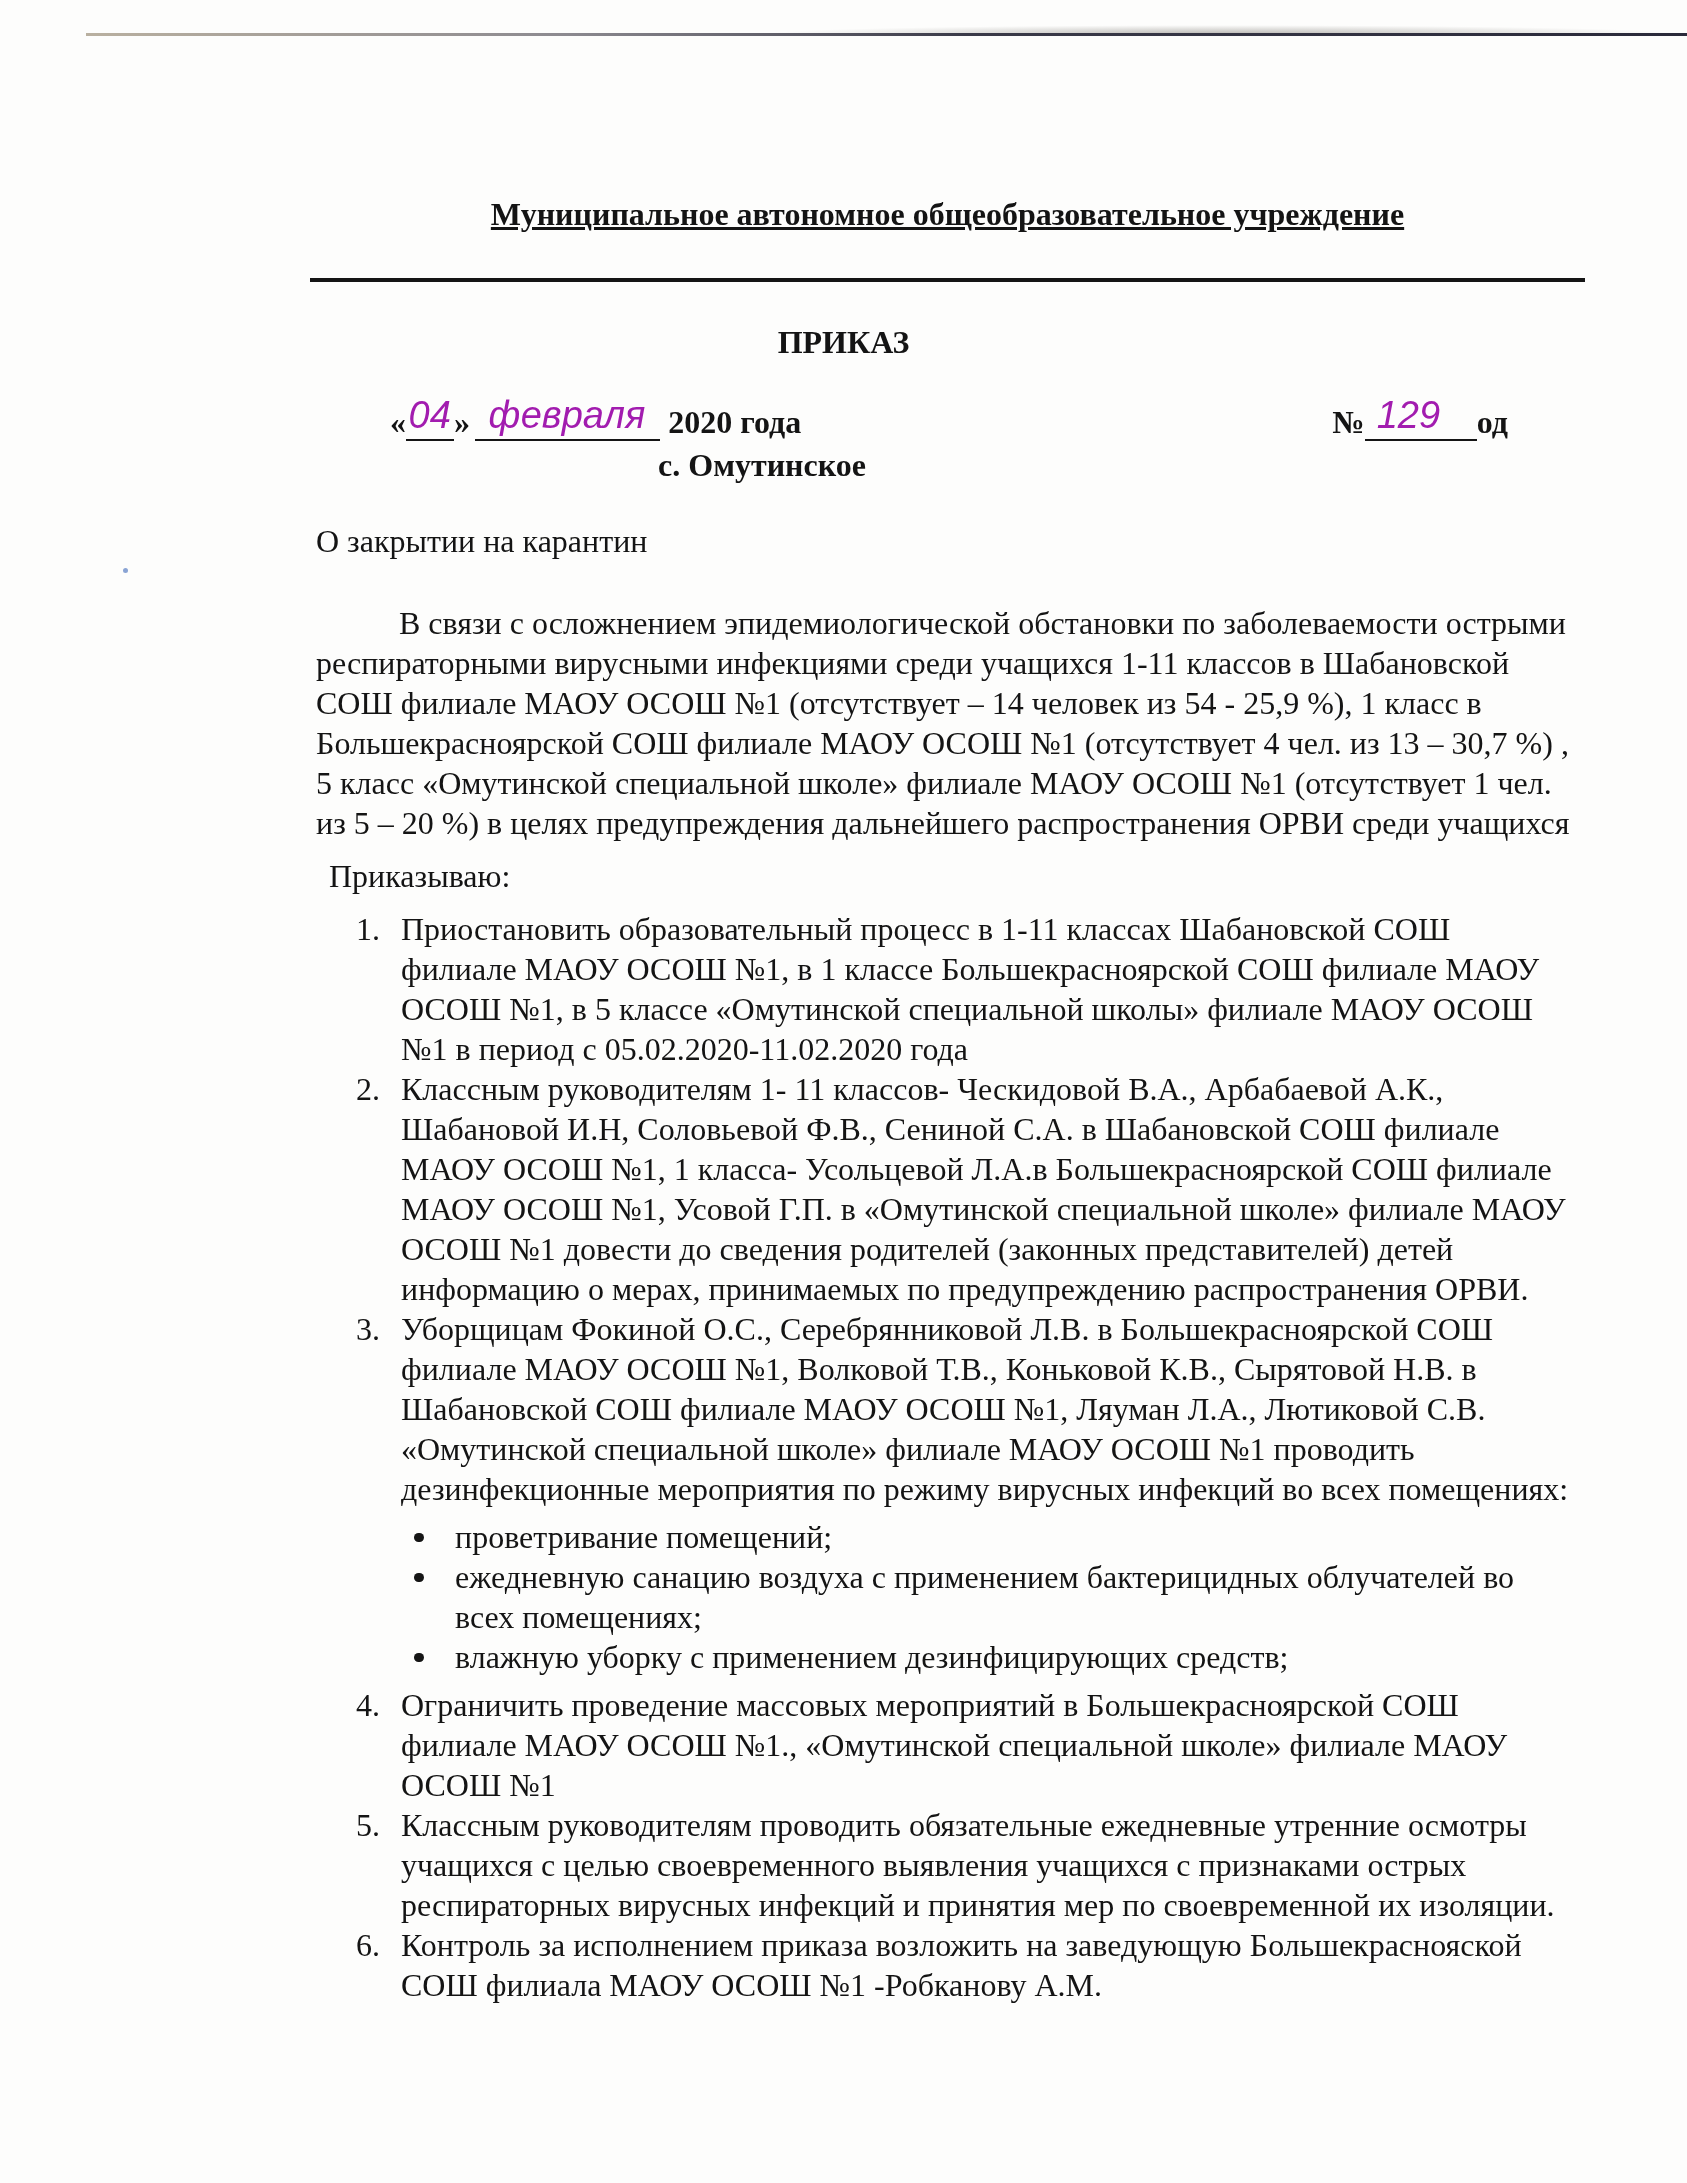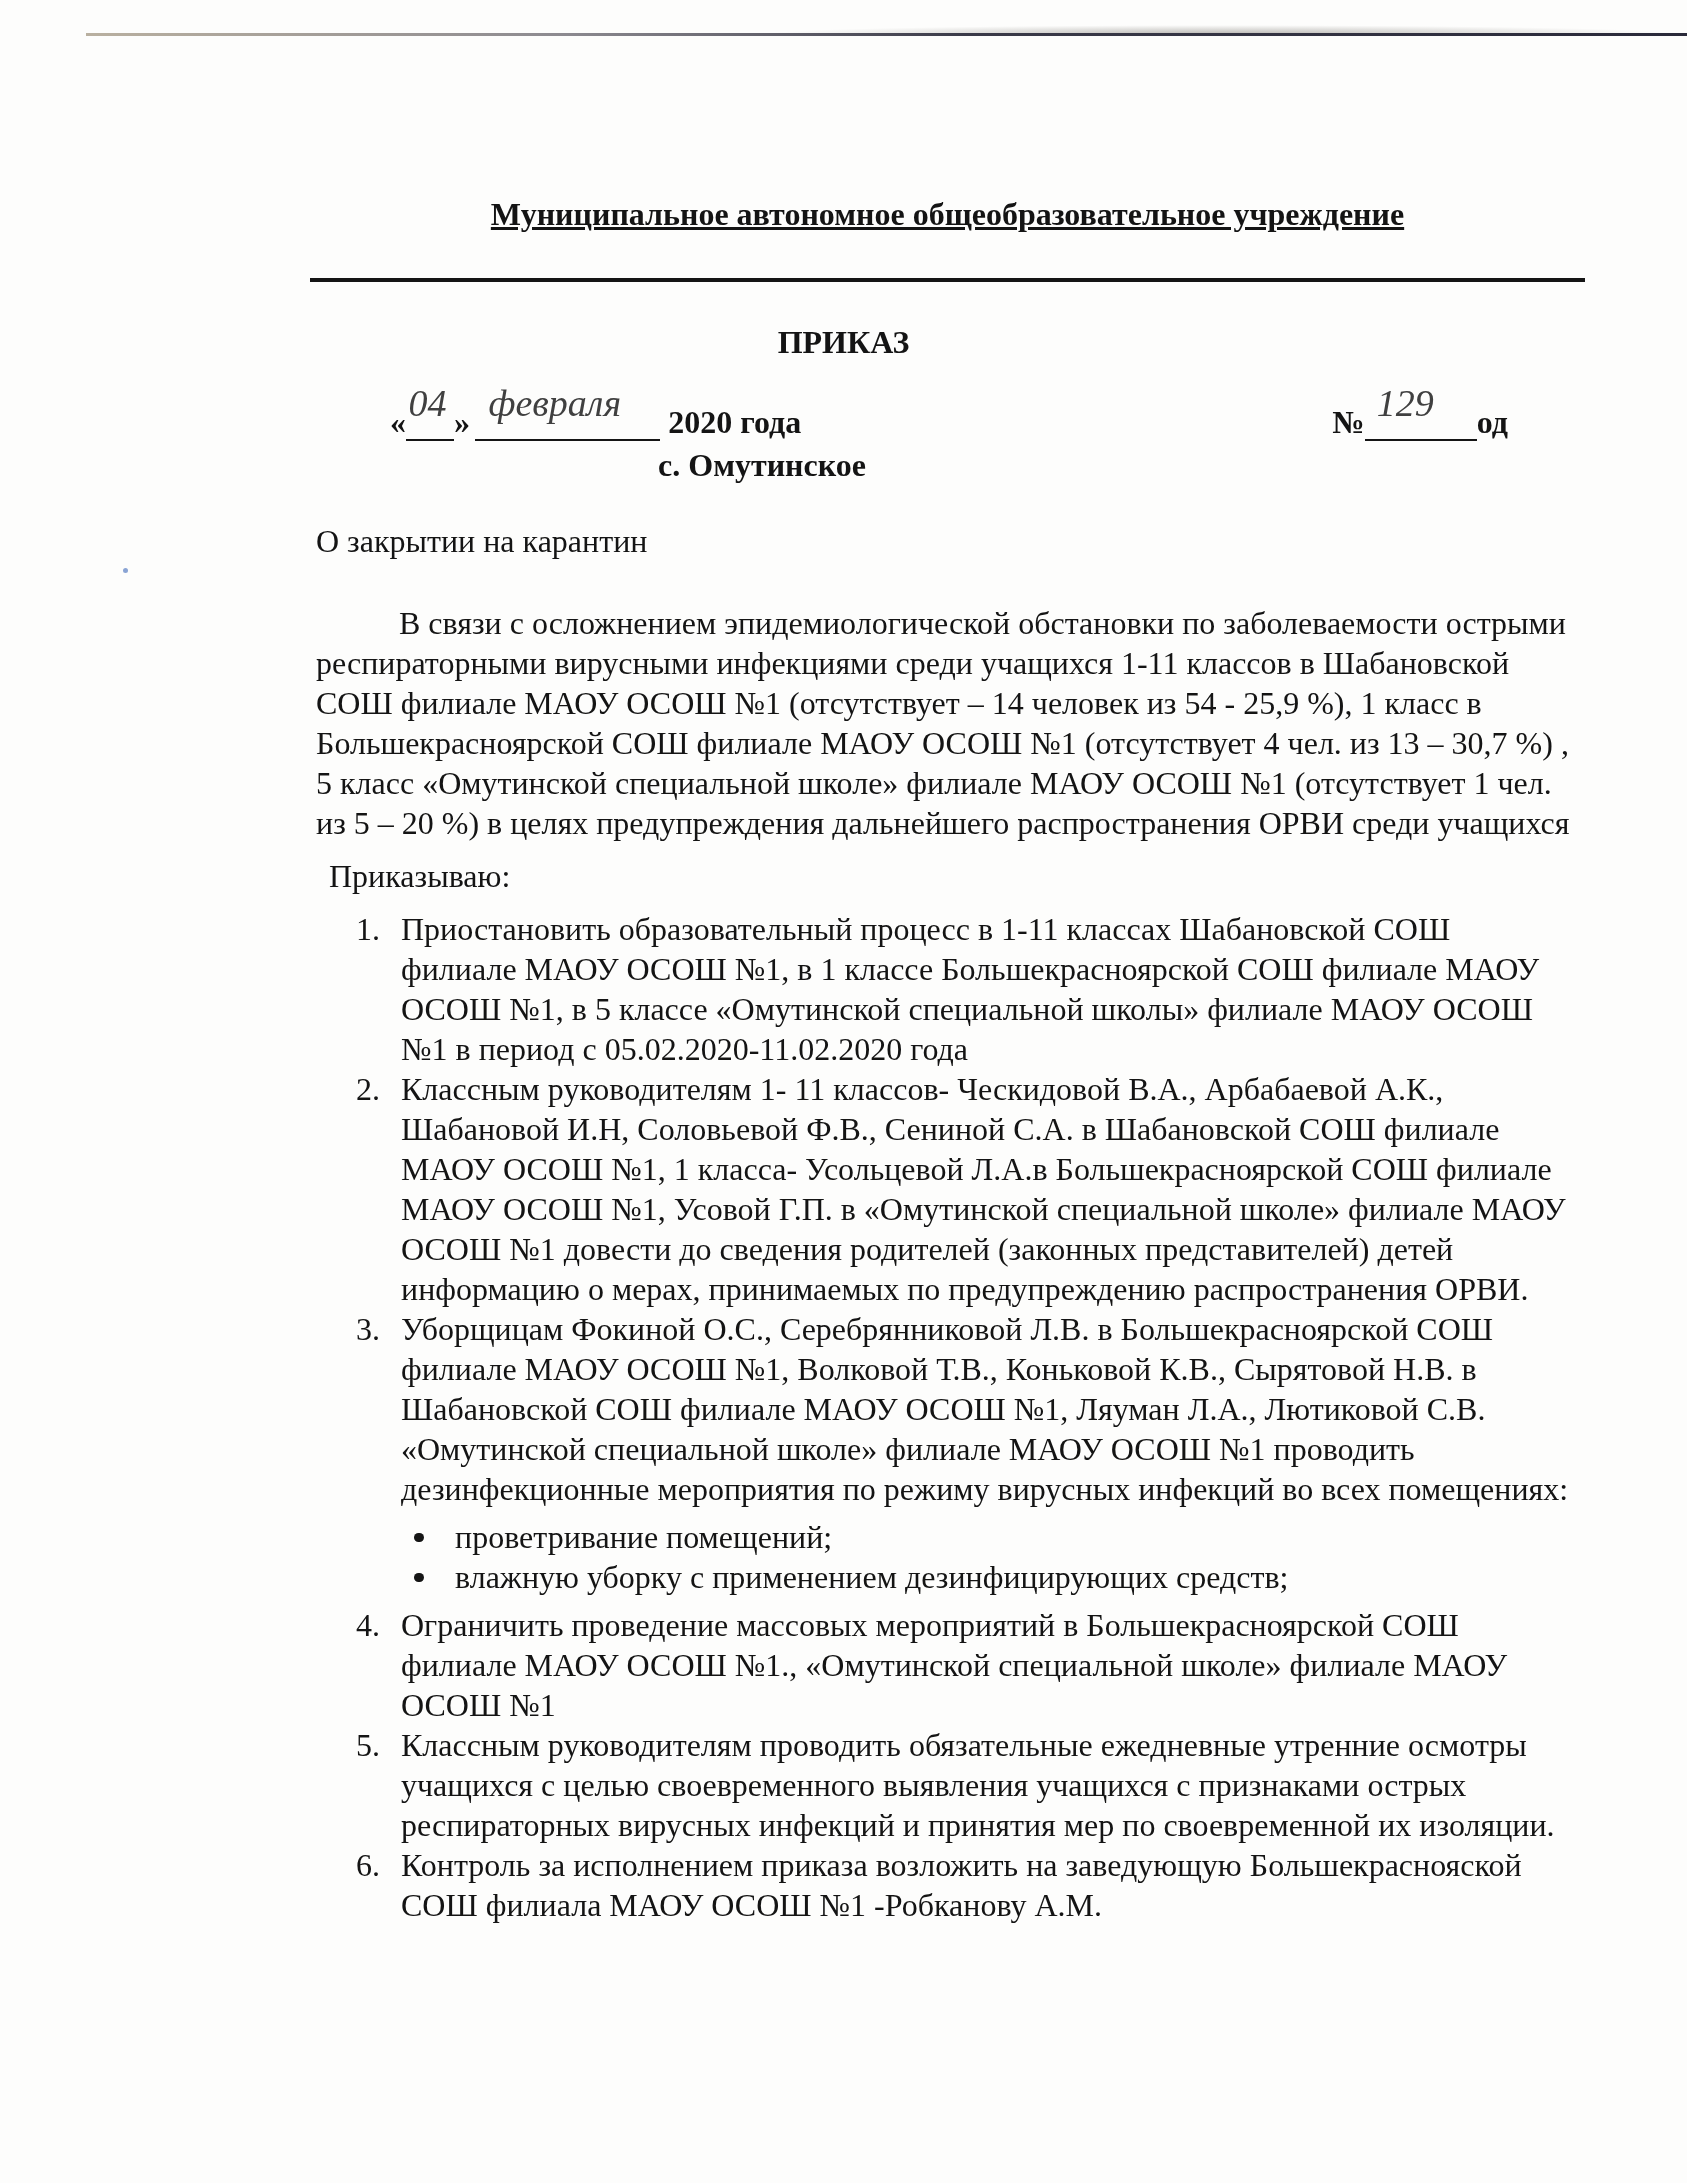--- a/index.html
+++ b/index.html
@@ -10,22 +10,22 @@
   .top-shadow{position:absolute;left:761px;top:25px;width:926px;height:9.3px;
        background:radial-gradient(ellipse at 50% 100%,rgba(60,55,45,.35),rgba(255,255,255,0) 70%);}
   .header{position:absolute;left:310px;top:193px;width:1275px;text-align:center;
        font-weight:bold;font-size:32px;line-height:42px;text-decoration:underline;}
   .header-rule{position:absolute;left:310px;top:278px;width:1275px;height:4px;background:#151515;}
   .title{position:absolute;left:0;width:1687px;top:324px;text-align:center;font-weight:bold;font-size:32px;}
   .date-row{position:absolute;left:390px;top:404px;width:1118px;height:46px;font-weight:bold;font-size:32px;}
   .date-left{position:absolute;left:0;top:0;white-space:nowrap;}
   .date-right{position:absolute;right:0;top:0;white-space:nowrap;}
   .blank{display:inline-block;border-bottom:2.6px solid #151515;height:33px;vertical-align:bottom;position:relative;}
-  .hand{position:absolute;bottom:14px;left:2.6px;font-family:Liberation Serif, serif;font-style:italic;font-weight:normal;
-        color:#404040;font-size:38px;white-space:nowrap;}
+  .hand{position:absolute;bottom:2px;left:2.6px;font-family:Liberation Sans, sans-serif;font-style:italic;font-weight:normal;
+        color:#a21caf;font-size:38px;white-space:nowrap;}
   .place{position:absolute;left:0;width:1425px;padding-left:99px;box-sizing:border-box;top:447px;text-align:center;font-weight:bold;font-size:32px;}
   .subject{position:absolute;left:316px;top:523px;font-size:32px;}
   .body{position:absolute;left:316px;top:603px;width:1257px;font-size:32px;line-height:40px;}
   .para{text-indent:83px;margin:0;}
   .order{margin:13px;}
   ol.items{margin:0;padding:0;list-style:none;}
   ol.items>li{position:relative;padding-left:85px;}
   .num{position:absolute;left:40px;top:0;}
   ul.bullets{margin:8px;padding:0;list-style:none;}
   ul.bullets li{position:relative;padding-left:46px;}
@@ -61,20 +61,21 @@
 
 <div class="body">
   <p class="para">В связи с осложнением эпидемиологической обстановки по заболеваемости острыми респираторными вирусными инфекциями среди учащихся 1-11 классов в Шабановской СОШ филиале МАОУ ОСОШ №1 (отсутствует – 14 человек из 54 - 25,9 %), 1 класс в Большекрасноярской СОШ филиале МАОУ ОСОШ №1 (отсутствует 4 чел. из 13 – 30,7 %) , 5 класс «Омутинской специальной школе» филиале МАОУ ОСОШ №1 (отсутствует 1 чел. из 5 – 20 %)  в целях предупреждения дальнейшего распространения ОРВИ среди учащихся</p>
   <p class="order">Приказываю:</p>
   <ol class="items">
     <li><span class="num">1.</span><span>Приостановить образовательный процесс в 1-11 классах Шабановской СОШ филиале МАОУ ОСОШ №1, в 1 классе Большекрасноярской СОШ филиале МАОУ ОСОШ №1, в 5 классе «Омутинской специальной школы» филиале МАОУ ОСОШ №1 в период с 05.02.2020-11.02.2020 года</span></li>
     <li><span class="num">2.</span><span>Классным руководителям 1- 11 классов- Ческидовой В.А., Арбабаевой А.К., Шабановой И.Н, Соловьевой Ф.В., Сениной С.А. в Шабановской СОШ филиале МАОУ ОСОШ №1, 1 класса- Усольцевой Л.А.в Большекрасноярской  СОШ филиале МАОУ ОСОШ №1, Усовой Г.П. в «Омутинской специальной школе» филиале МАОУ ОСОШ №1 довести до сведения родителей (законных представителей) детей информацию о мерах, принимаемых  по предупреждению распространения ОРВИ.</span></li>
     <li><span class="num">3.</span><span>Уборщицам Фокиной О.С., Серебрянниковой Л.В. в Большекрасноярской СОШ филиале МАОУ ОСОШ №1, Волковой Т.В., Коньковой К.В., Сырятовой Н.В. в Шабановской СОШ филиале МАОУ ОСОШ №1, Ляуман Л.А., Лютиковой С.В. «Омутинской специальной школе» филиале МАОУ ОСОШ №1  проводить дезинфекционные мероприятия по режиму вирусных инфекций во всех помещениях:</span>
       <ul class="bullets">
         <li><span class="dot"></span><span>проветривание помещений;</span></li>
+        <li><span class="dot"></span><span>ежедневную санацию воздуха с применением бактерицидных облучателей во всех помещениях;</span></li>
         <li><span class="dot"></span><span>влажную уборку с применением дезинфицирующих средств;</span></li>
       </ul>
     </li>
     <li><span class="num">4.</span><span>Ограничить проведение массовых мероприятий в Большекрасноярской СОШ филиале МАОУ ОСОШ №1., «Омутинской специальной школе» филиале МАОУ ОСОШ №1</span></li>
     <li><span class="num">5.</span><span>Классным руководителям проводить обязательные ежедневные утренние осмотры учащихся  с целью своевременного выявления учащихся  с признаками острых респираторных вирусных инфекций и принятия мер по своевременной их изоляции.</span></li>
     <li><span class="num">6.</span><span>Контроль за исполнением приказа возложить на заведующую Большекраснояской СОШ филиала МАОУ ОСОШ №1 -Робканову А.М.</span></li>
   </ol>
 </div>
 
 <span class="speck" style="left:123px;top:568px;width:5.3px;height:5.3px"></span>

